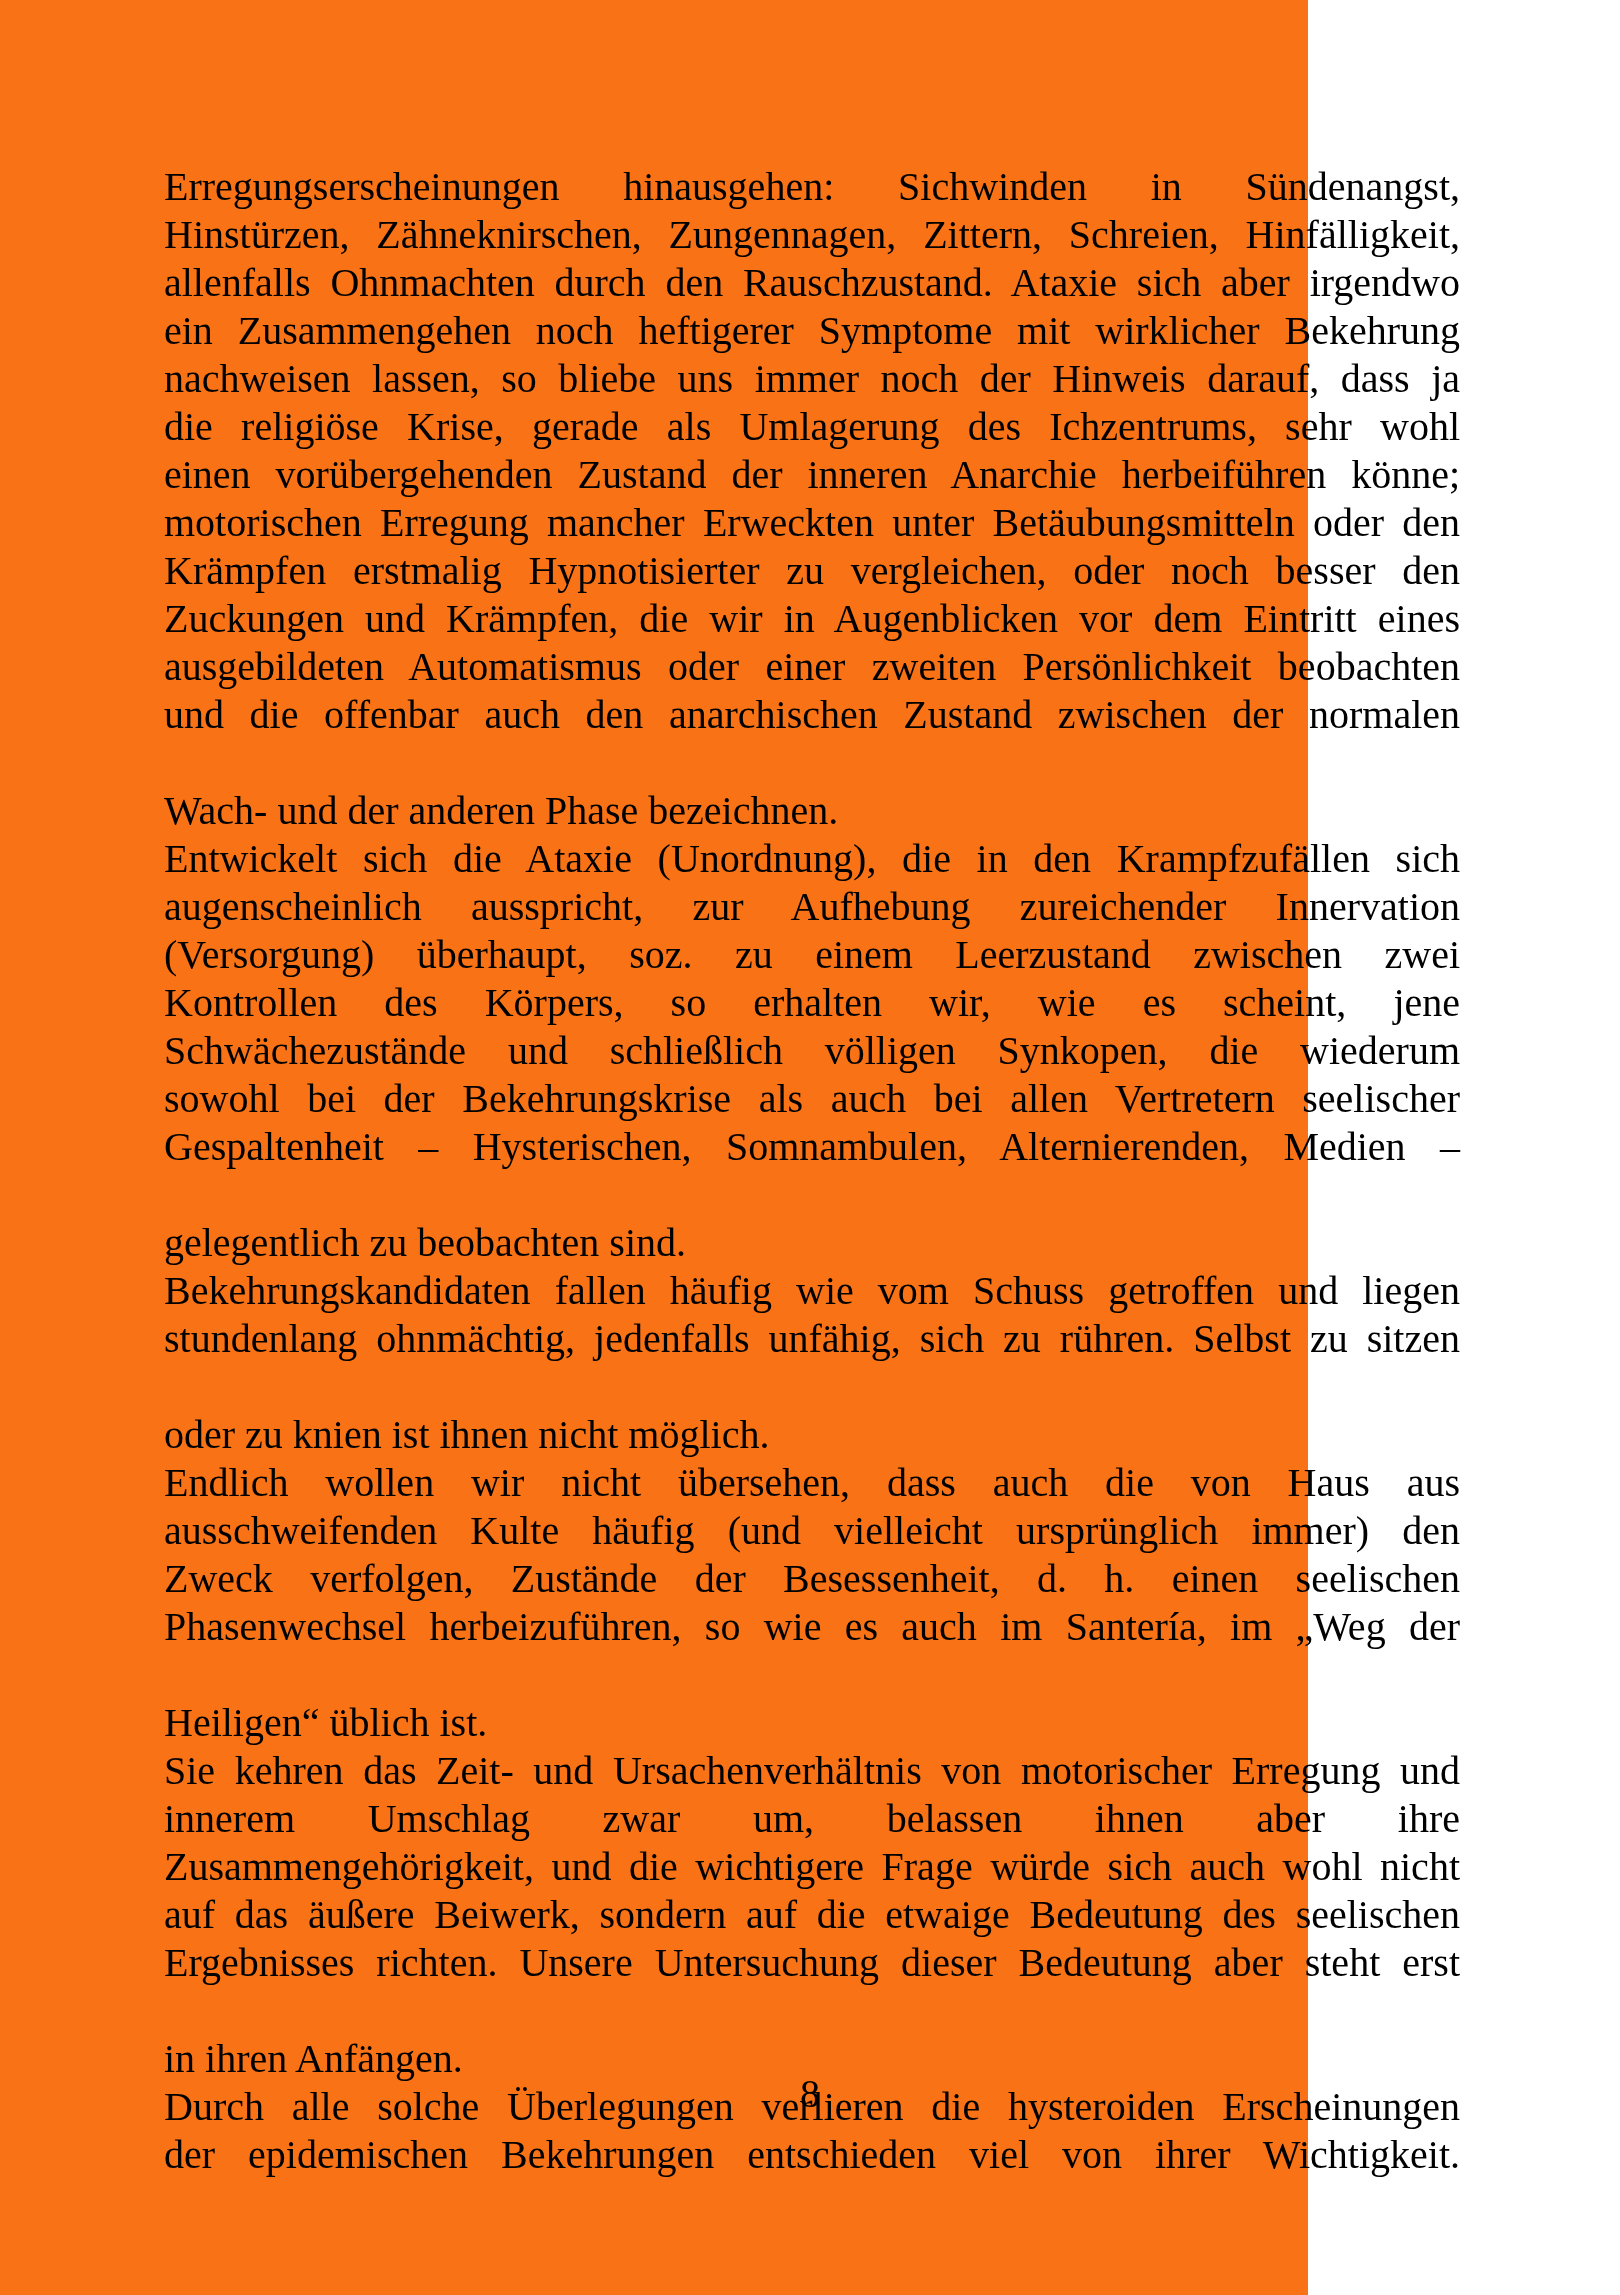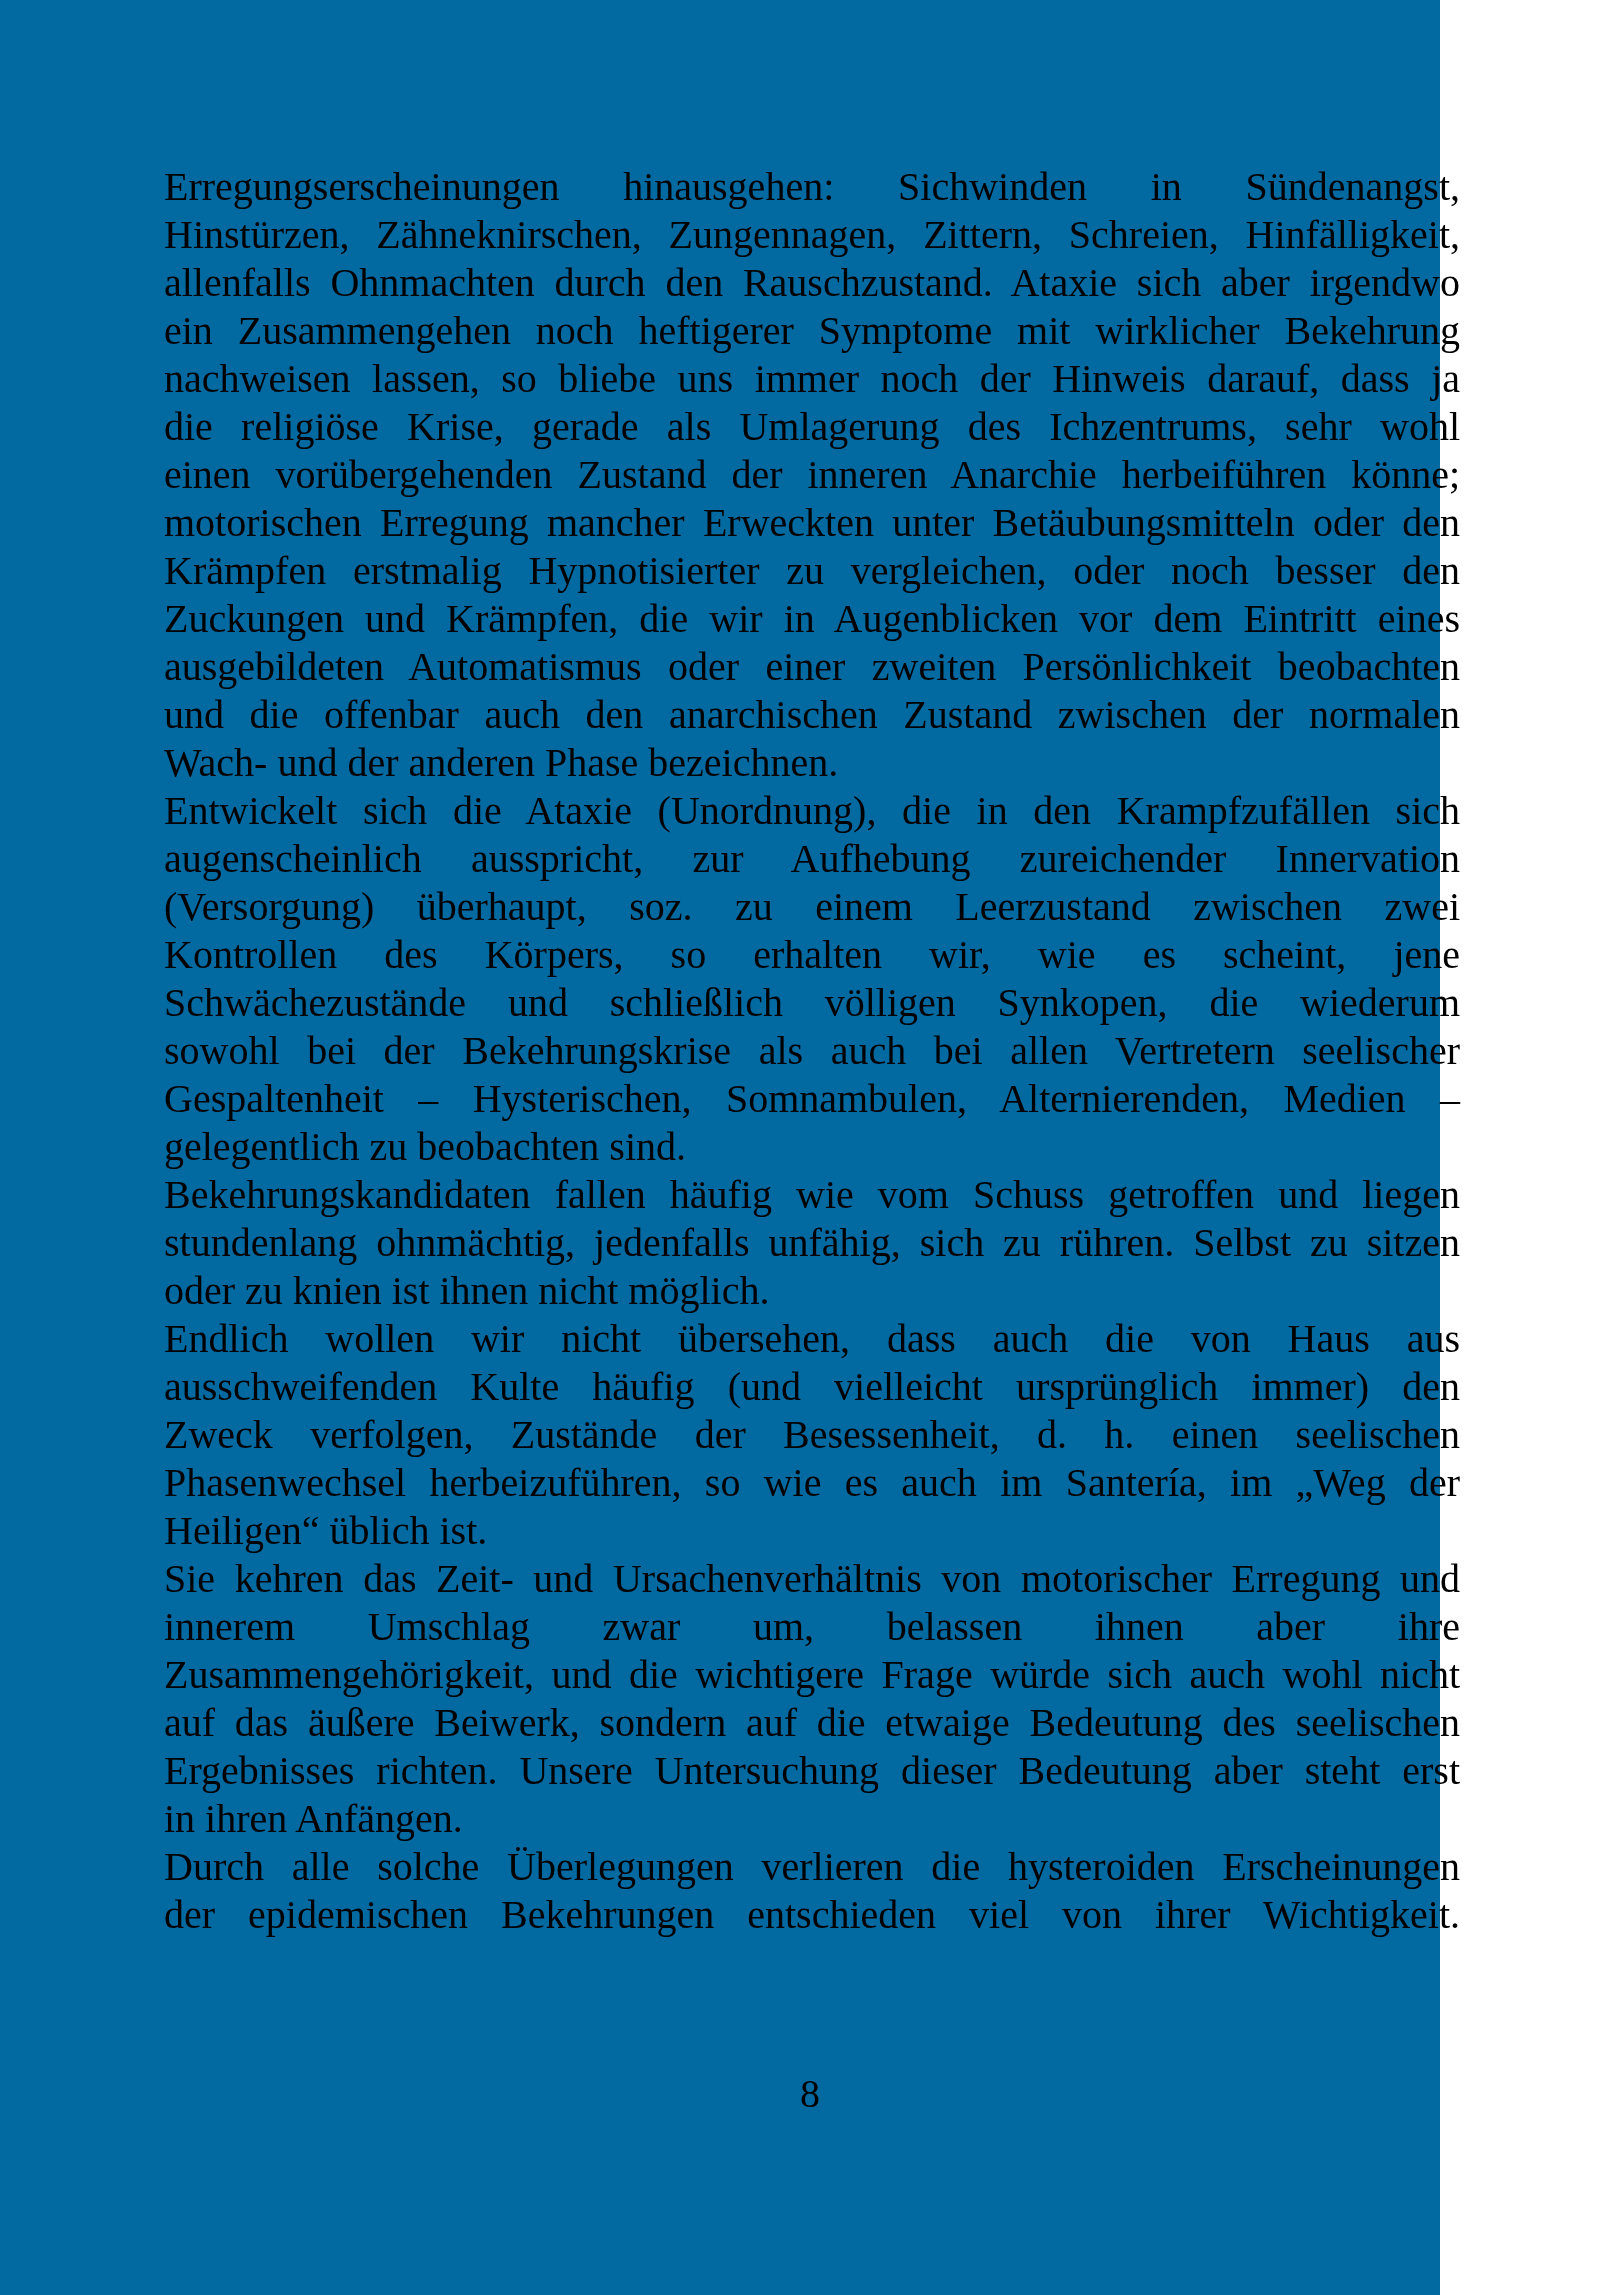--- a/index.html
+++ b/index.html
@@ -12,42 +12,43 @@
       height: 2295px;
       position: relative;
       overflow: hidden;
       font-family: "Liberation Serif", "DejaVu Serif", serif;
       color: #000000;
     }
     .page {
       position: absolute;
       left: 0;
       top: 0;
-      width: 1440px;
+      width: 1308px;
       height: 2295px;
-      background: #0369a1;
+      background: #f97316;
     }
     .text-block {
       position: absolute;
       left: 164px;
       top: 163px;
       width: 1296px;
     }
     .line {
       display: block;
       height: 48px;
       line-height: 48px;
       font-size: 40px;
       white-space: nowrap;
       text-align: justify;
       text-align-last: justify;
       overflow: visible;
     }
     .line.last {
       text-align-last: left;
+      margin-top: 48px;
     }
     .page-number {
       position: absolute;
       left: 0;
       width: 1620px;
       top: 2070px;
       text-align: center;
       font-size: 40px;
       line-height: 48px;
     }

